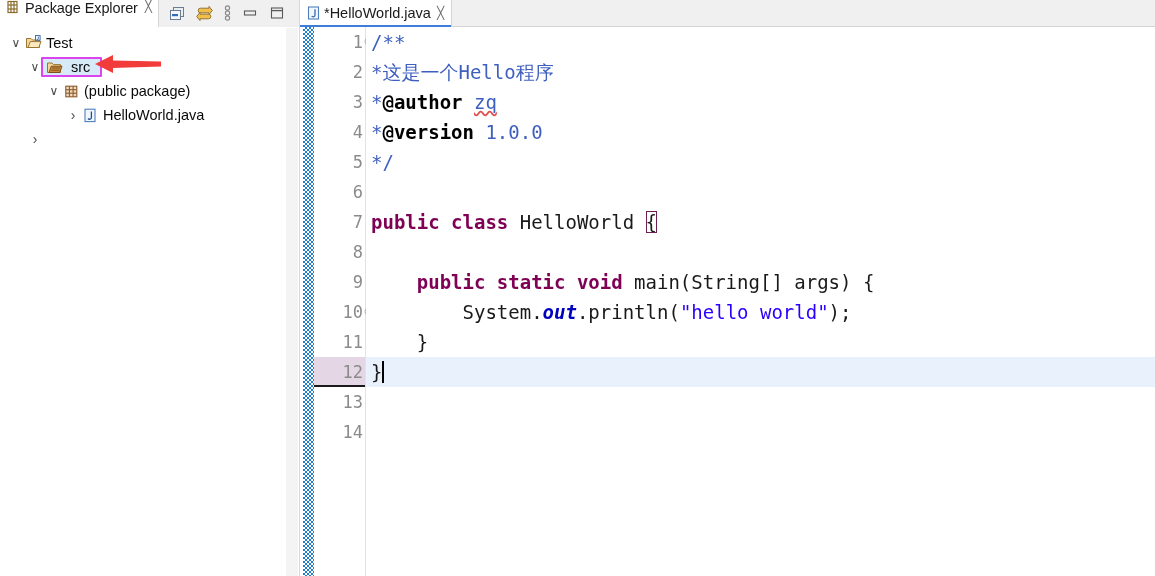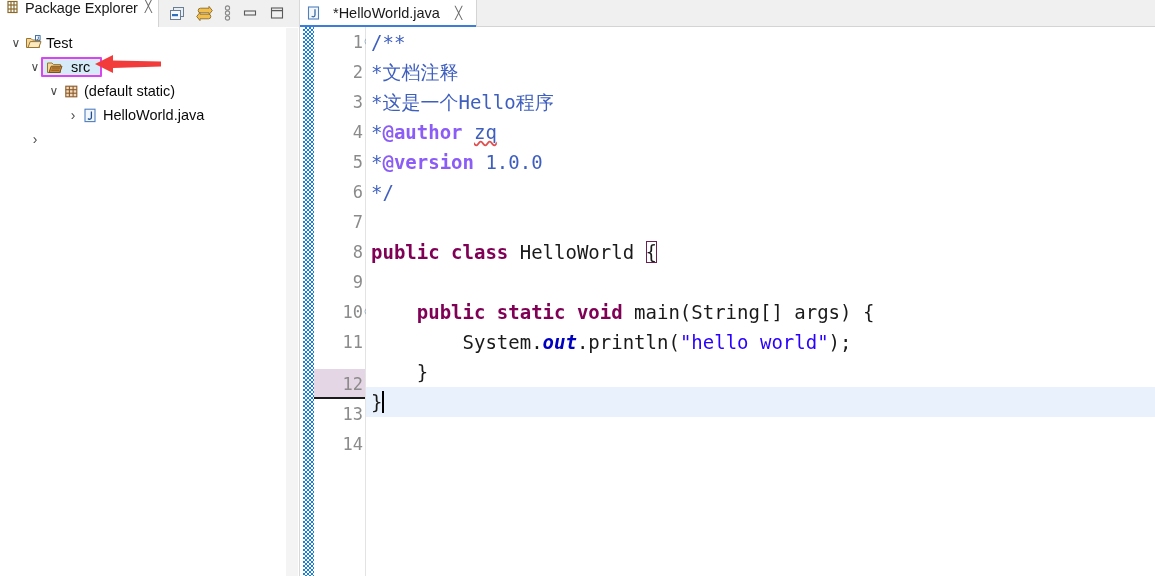--- a/index.html
+++ b/index.html
@@ -146,22 +146,22 @@
     height: 27px;
     background: #f0f0f0;
     display: flex;
     align-items: flex-start;
     border-bottom: 1px solid #d4d4d4;
   }
   .ed-tab {
     height: 26px;
     display: flex;
     align-items: center;
-    gap: 13px;
-    padding: 0 14px 0 7px;
+    gap: 4px;
+    padding: 0 7px 0 7px;
     background: #ffffff;
     border-right: 1px solid #d4d4d4;
     position: relative;
   }
   .ed-tab.active::after {
     content: "";
     position: absolute;
     left: 0; right: 0; bottom: -1px;
     height: 2px;
     background: #3b7dd8;
@@ -206,21 +206,20 @@
   }
   .lnum .fold {
     position: absolute;
     right: -10px;
     top: 9px;
     width: 11px; height: 11px;
     display: flex; align-items: center; justify-content: center;
   }
   .lnum.changed {
     background: #e5d6e5;
-    margin-top: 12px;
   }
   .lnum.changed::after {
     content: "";
     position: absolute;
     left: 0; right: 0; bottom: 0;
     height: 2px;
     background: #1a1a1a;
   }
 
   #code {
@@ -242,21 +241,21 @@
   .cline.current {
     background: #e8f1fc;
     margin-left: -5px;
     padding-left: 5px;
   }
   
   .kw   { color: #7f0055; font-weight: bold; margin-top: 8px; }
   .str  { color: #2a00ff; }
   .cmt  { color: #3f7f5f; }
   .jdoc { color: #3f5fbf; }
-  .jtag { color: #8b5cf6; font-weight: bold; }
+  .jtag { color: #000000; font-weight: bold; }
   .fld  { color: #0000c0; font-weight: bold; font-style: italic; }
   .plain{ color: #1a1a1a; }
   .mtch { outline: 1px solid #6b2050; outline-offset: -1px; }
   .spell {
     text-decoration: underline wavy #e05050;
     text-decoration-skip-ink: none;
   }
   .caret {
     position: absolute;
     width: 2px;
@@ -356,21 +355,21 @@
           <span style="display: inline-flex; align-items: center;">
             <span class="row-icon">
               <svg width="15" height="15" viewBox="0 0 15 15">
                 <rect x="1.8" y="2.2" width="11" height="10.6" fill="#f0d9bd" stroke="#8a5a2a" stroke-width="1.1"></rect>
                 <line x1="1.8" y1="5.7" x2="12.8" y2="5.7" stroke="#8a5a2a" stroke-width="1.1"></line>
                 <line x1="1.8" y1="9.2" x2="12.8" y2="9.2" stroke="#8a5a2a" stroke-width="1.1"></line>
                 <line x1="5.4" y1="2.2" x2="5.4" y2="12.8" stroke="#8a5a2a" stroke-width="1.1"></line>
                 <line x1="9.1" y1="2.2" x2="9.1" y2="12.8" stroke="#8a5a2a" stroke-width="1.1"></line>
               </svg>
             </span>
-            <span class="row-label">(default static)</span>
+            <span class="row-label">(public package)</span>
           </span>
         </div>
         <div class="row" style="padding-left: 65px;">
           <span class="twisty" style="font-size: 14px;">›</span>
           <span style="display: inline-flex; align-items: center;">
             <span class="row-icon">
               <svg width="14" height="15" viewBox="0 0 14 15">
                 <rect x="2" y="1.2" width="10" height="12.4" fill="#f2f7fd" stroke="#4f7fbf" stroke-width="1.1"></rect>
                 <path d="M8.4 3.4 L8.4 9.4 a1.9 1.9 0 0 1 -3.4 1.1" fill="none" stroke="#1f4f8f" stroke-width="1.3"></path>
               </svg>
@@ -428,21 +427,20 @@
                 <line x1="3.2" y1="5.5" x2="7.8" y2="5.5" stroke="#5a7a9a" stroke-width="1.1"></line>
               </svg>
             </span></div>
           <div class="lnum">11</div>
           <div class="lnum changed">12</div>
           <div class="lnum">13</div>
           <div class="lnum">14</div>
         </div>
       <div id="code">
           <div class="cline"><span class="jdoc">/**</span></div>
-          <div class="cline"><span class="jdoc">*文档注释</span></div>
           <div class="cline"><span class="jdoc">*这是一个Hello程序</span></div>
           <div class="cline"><span class="jdoc">*</span><span class="jtag">@author</span><span class="jdoc"> </span><span class="jdoc spell">zq</span></div>
           <div class="cline"><span class="jdoc">*</span><span class="jtag">@version</span><span class="jdoc"> 1.0.0</span></div>
           <div class="cline"><span class="jdoc">*/</span></div>
           <div class="cline"></div>
           <div class="cline"><span class="kw">public class </span><span class="plain">HelloWorld </span><span class="plain mtch">{</span></div>
           <div class="cline"></div>
           <div class="cline"><span class="plain">    </span><span class="kw">public static void </span><span class="plain">main(String[] args) {</span></div>
           <div class="cline"><span class="plain">        System.</span><span class="fld">out</span><span class="plain">.println(</span><span class="str">"hello world"</span><span class="plain">);</span></div>
           <div class="cline"><span class="plain">    }</span></div>

